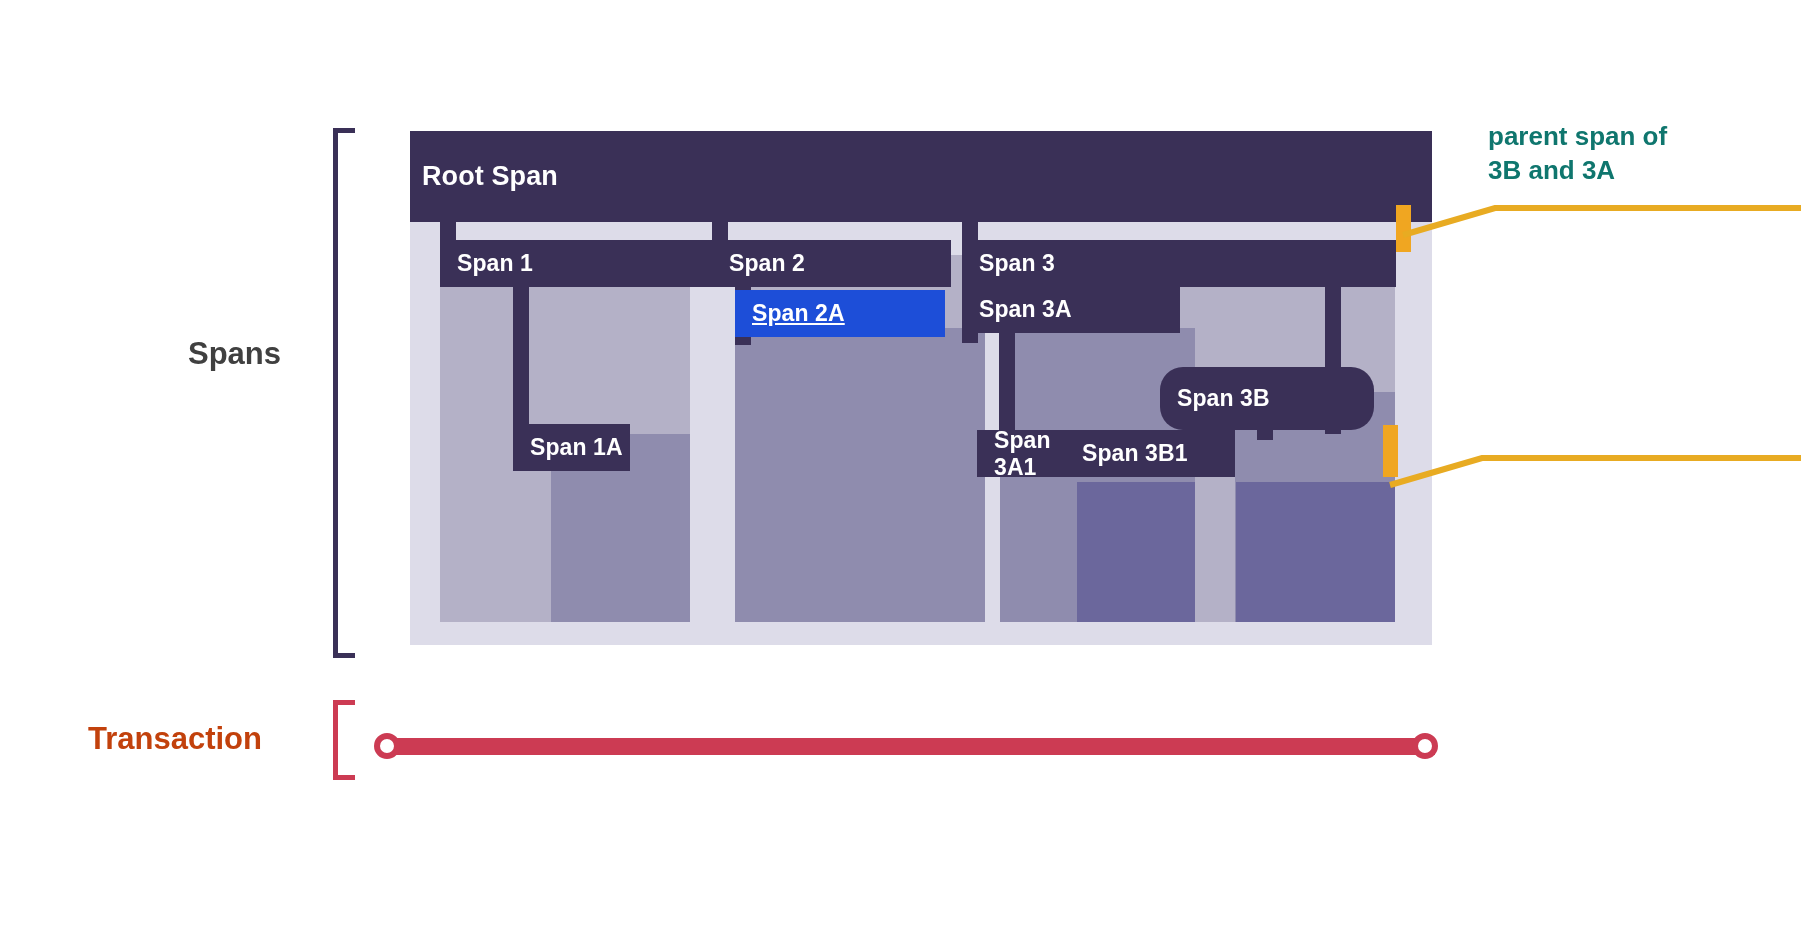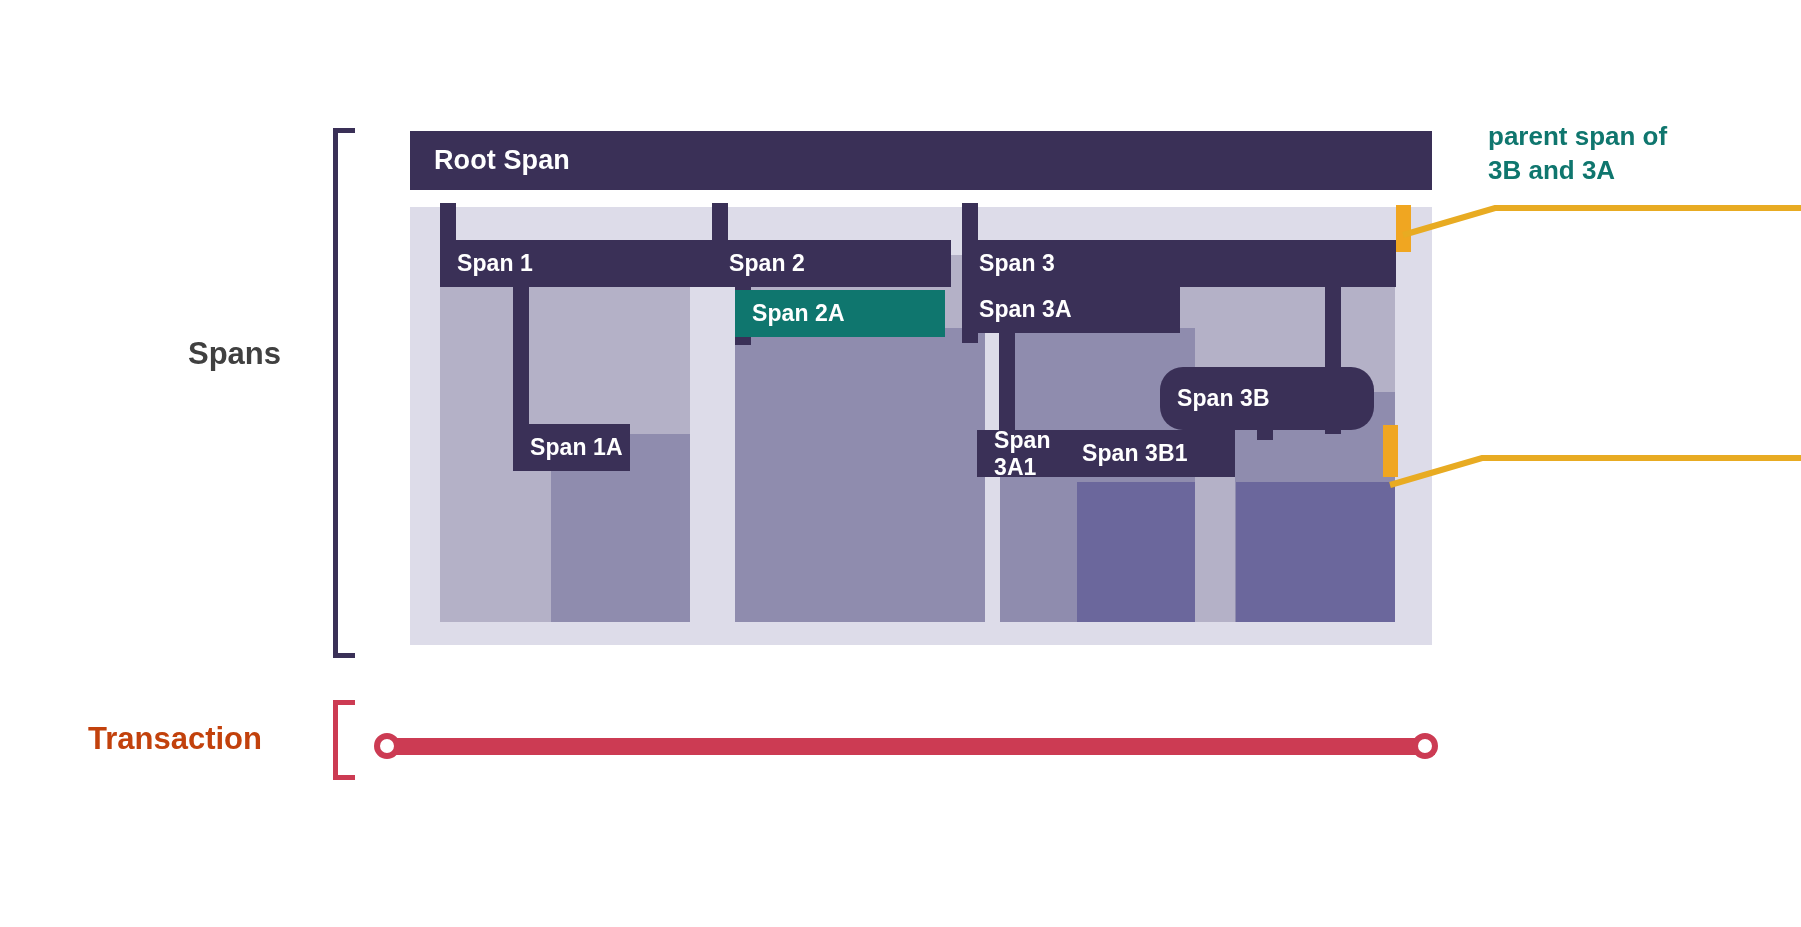--- a/index.html
+++ b/index.html
@@ -43,21 +43,21 @@
   .col{position:absolute;background:#b4b1c7;}
   .col-shade{position:absolute;background:#8f8cae;}
 
   .bar{
     position:absolute;background:#3a3057;color:#ffffff;
     font-size:23px;font-weight:bold;
     display:flex;align-items:center;
     box-sizing:border-box;padding-left:17px;
     letter-spacing:0.1px;
   }
-  .bar.dark{background:#0f766e;}
+  .bar.dark{background:#1d4ed8;text-decoration:underline;}
   .conn{position:absolute;background:#3a3057;}
 
   .marker{position:absolute;background:#f0a621;}
 
   
   .callout-text{
     position:absolute;font-size:26px;font-weight:bold;color:#0f766e;
     line-height:1.30;white-space:pre-line;
   }
   #callout1-text{left:1488px;top:120px;}
@@ -99,21 +99,21 @@
     <div class="col-shade" style="left:590px;top:121px;width:195px;height:294px;"></div>
     <div class="col-shade" style="left:800px;top:185px;width:185px;height:230px;"></div>
     <div class="col" style="left:800px;top:185px;width:25px;height:230px;"></div>
     <div class="col-shade" style="left:667px;top:275px;width:118px;height:140px;background:#6b679c;"></div>
     <div class="col-shade" style="left:826px;top:275px;width:159px;height:140px;background:#6b679c;"></div>
 
     <div class="conn" style="left:-2px;top:0px;width:16px;height:0px;"></div>
 
   </div>
 
-  <div class="bar" style="left:410px;top:131px;width:1022px;height:59px;font-size:27px;padding-left:24px;">Root Span</div>
+  <div class="bar" style="left:410px;top:131px;width:1022px;height:91px;font-size:27px;padding-left:12px;">Root Span</div>
 
   <div class="conn" style="left:440px;top:203px;width:16px;height:84px;"></div>
 
   <div class="conn" style="left:712px;top:203px;width:16px;height:84px;"></div>
 
   <div class="conn" style="left:962px;top:203px;width:16px;height:84px;"></div>
 
   <div class="bar" style="left:440px;top:240px;width:296px;height:47px;">Span 1</div>
 
   <div class="conn" style="left:513px;top:283px;width:16px;height:147px;"></div>

